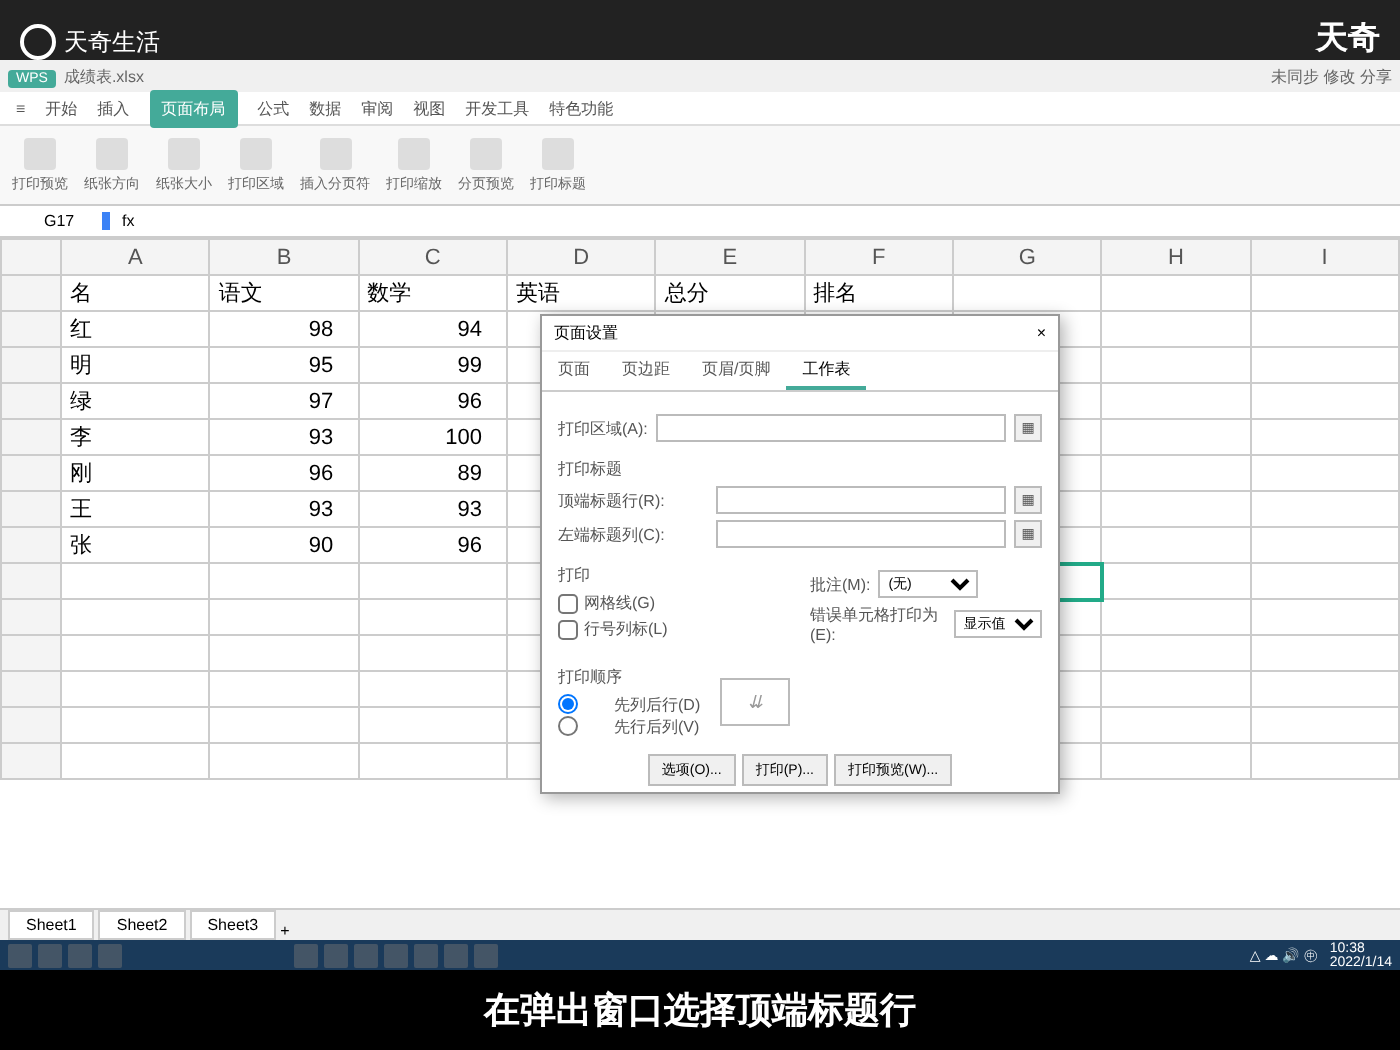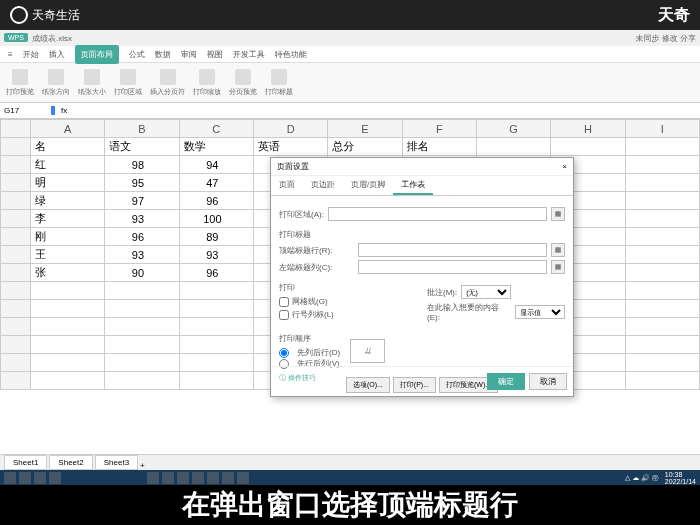--- a/index.html
+++ b/index.html
@@ -1,72 +1,72 @@
 <!DOCTYPE html>
 <html><head>
 <meta charset="utf-8">
 <style>
 *{margin:0;padding:0;box-sizing:border-box;font-family:"Microsoft YaHei",Arial,sans-serif}
 body{width:700px;height:525px;background:#000;position:relative;overflow:hidden;font-size:10px}
-.topbar{height:30px;background:#222;display:flex;align-items:center;justify-content:space-between;padding:0 10px}
+.topbar{height:30px;background:#222;display:flex;align-items:flex-end;justify-content:space-between;padding:0 10px}
 .logo-l{color:#fff;font-size:12px;display:flex;align-items:center;gap:4px}
 .logo-l::before{content:"";width:14px;height:14px;border:2px solid #fff;border-radius:50%;display:inline-block}
 .logo-r{color:#fff;font-size:16px;font-weight:bold}
 .app{position:absolute;top:30px;left:0;right:0;bottom:55px;background:#fff}
 .titlebar{height:16px;background:#f0f0f0;display:flex;align-items:center;padding:0 4px;font-size:8px;color:#666;justify-content:space-between}
-.titlebar-l{display:flex;gap:4px;align-items:flex-start}
+.titlebar-l{display:flex;gap:4px;align-items:flex-end}
 .wps-badge{background:#4a9;color:#fff;padding:1px 4px;border-radius:2px;font-size:7px}
 .ribbon-tabs{height:17px;background:#fff;display:flex;align-items:center;gap:10px;padding:0 8px;font-size:8px;color:#555;border-bottom:1px solid #ddd}
 .ribbon-tab{cursor:pointer}
 .ribbon-tab.active{background:#4a9;color:#fff;padding:4px 6px;border-radius:2px}
 .ribbon{height:40px;background:#f8f8f8;border-bottom:1px solid #ccc;display:flex;align-items:center;padding:0 6px;gap:8px;font-size:7px;color:#666}
 .r-group{display:flex;flex-direction:column;align-items:center;gap:2px}
 .r-icon{width:16px;height:16px;background:#ddd;border-radius:2px}
 .formula-bar{height:16px;background:#fff;border-bottom:1px solid #ccc;display:flex;align-items:center;font-size:8px}
-.name-box{width:55px;border-right:4px solid #3b82f6;padding:0 4px}
+.name-box{width:55px;border-right:4px solid #3b82f6;padding:0 22px}
 .sheet{position:relative;height:calc(100% - 105px);overflow:hidden}
 table{border-collapse:collapse;width:100%;table-layout:fixed}
 th,td{border:1px solid #ccc;height:18px;font-size:11px;text-align:center;padding:0 4px;overflow:hidden}
 th{background:#f4f4f4;font-weight:normal;color:#555}
 th:first-child{width:30px}
 td.rowhead{background:#f4f4f4;font-size:8px;color:#555;width:30px}
 td.txt{text-align:left}
-td.num{text-align:center;padding-right:12px}
+td.num{text-align:right;padding-right:12px}
 .sel-cell{border:2px solid #2a8}
-.dialog{position:absolute;top:38px;left:270px;width:304px;height:240px;background:#fff;border:1px solid #999;box-shadow:2px 2px 8px rgba(0,0,0,.3);z-index:10}
+.dialog{position:absolute;top:38px;left:270px;width:260px;height:240px;background:#fff;border:1px solid #999;box-shadow:2px 2px 8px rgba(0,0,0,.3);z-index:10}
 .dlg-title{height:18px;background:#fff;border-bottom:1px solid #eee;display:flex;align-items:center;padding:0 6px;font-size:8px;justify-content:space-between}
 .dlg-tabs{display:flex;border-bottom:1px solid #ccc;font-size:8px}
 .dlg-tab{padding:3px 8px;cursor:pointer;color:#555}
 .dlg-tab.active{border-bottom:2px solid #4a9;color:#000}
 .dlg-body{padding:8px;font-size:8px;color:#555}
 .dlg-section{margin-bottom:8px}
 .dlg-label{margin-bottom:3px}
 .dlg-row{display:flex;align-items:center;gap:4px;margin:3px 0}
 .dlg-input{flex:1;height:14px;border:1px solid #bbb;background:#fff}
 .dlg-btn-sm{width:14px;height:14px;border:1px solid #bbb;background:#f0f0f0;font-size:7px;display:flex;align-items:center;justify-content:center}
 .dlg-check{display:flex;align-items:center;gap:3px;margin:2px 0}
 .dlg-check input{width:10px;height:10px}
-.dlg-radio{display:flex;align-items:center;gap:8px}
+.dlg-radio{display:flex;align-items:flex-start;gap:18px}
 .dlg-radio input{width:10px;height:10px}
 .dlg-select{height:14px;border:1px solid #bbb;background:#fff;font-size:7px;width:50px}
 .dlg-preview{width:35px;height:24px;border:1px solid #bbb;background:#fff;display:flex;align-items:center;justify-content:center;color:#999;font-style:italic;font-size:9px}
 .dlg-footer{position:absolute;bottom:0;left:0;right:0;padding:6px;display:flex;justify-content:flex-end;gap:4px;border-top:1px solid #eee}
 .dlg-footer-l{position:absolute;left:8px;color:#4a9;font-size:7px}
 .dlg-btn{padding:2px 10px;font-size:8px;border:1px solid #bbb;background:#f0f0f0;cursor:pointer}
 .dlg-btn.primary{background:#4a9;color:#fff;border-color:#4a9}
 .dlg-mid-btns{display:flex;gap:3px;justify-content:center;margin-top:6px}
 .dlg-mid-btns .dlg-btn{font-size:7px;padding:2px 6px}
 .sheet-tabs{height:16px;background:#f0f0f0;border-top:1px solid #ccc;display:flex;align-items:flex-end;padding:0 4px;font-size:8px;gap:2px}
 .sheet-tab{padding:2px 8px;background:#fff;border:1px solid #ccc;cursor:pointer}
 .sheet-tab.active{background:#fff;font-weight:normal}
 .statusbar{height:16px;background:#f0f0f0;border-top:1px solid #ccc;display:flex;align-items:center;justify-content:space-between;padding:0 6px;font-size:7px;color:#666}
 .taskbar{position:absolute;bottom:40px;left:0;right:0;height:15px;background:#1a3a5a;display:flex;align-items:center;padding:0 4px;gap:3px}
 .tb-icon{width:12px;height:12px;background:#456;border-radius:1px}
 .tb-right{margin-left:auto;color:#fff;font-size:7px;display:flex;gap:6px;align-items:center}
-.subtitle{position:absolute;bottom:0;left:0;right:0;height:40px;background:#000;display:flex;align-items:center;justify-content:center;color:#fff;font-size:28px;font-weight:bold}
+.subtitle{position:absolute;bottom:0;left:0;right:0;height:40px;background:#000;display:flex;align-items:center;justify-content:center;color:#fff;font-size:18px;font-weight:bold}
 </style>
 </head>
 <body>
 
 <div class="topbar">
   <div class="logo-l">天奇生活</div>
   <div class="logo-r">天奇</div>
 </div>
 
 <div class="app">
@@ -167,21 +167,21 @@
             <td></td>
             <td></td>
             <td></td>
             <td></td>
             <td></td>
           </tr>
       <tr>
             <td class="rowhead"></td>
             <td class="txt">明</td>
             <td class="num">95</td>
-            <td class="num">47</td>
+            <td class="num">99</td>
             <td></td>
             <td></td>
             <td></td>
             <td></td>
             <td></td>
             <td></td>
           </tr>
       <tr>
             <td class="rowhead"></td>
             <td class="txt">绿</td>
@@ -360,21 +360,21 @@
                 <input type="checkbox" style="">
                 <span>行号列标(L)</span>
               </div>
           </div>
           <div style="flex:1">
             <div class="dlg-row">
                 <span>批注(M):</span>
                 <select class="dlg-select"><option>(无)</option></select>
               </div>
             <div class="dlg-row">
-                <span>在此输入想要的内容(E):</span>
+                <span>错误单元格打印为(E):</span>
                 <select class="dlg-select"><option>显示值</option></select>
               </div>
           </div>
         </div>
         <div class="dlg-section" style="display:flex;gap:10px;align-items:center">
           <div>
             <div class="dlg-label">打印顺序</div>
             <div class="dlg-radio">
                 <input type="radio" checked="" style="">
                 <span>先列后行(D)</span>
@@ -385,25 +385,20 @@
               </div>
           </div>
           <div class="dlg-preview">⇊</div>
         </div>
         <div class="dlg-mid-btns">
           <button class="dlg-btn">选项(O)...</button>
           <button class="dlg-btn">打印(P)...</button>
           <button class="dlg-btn">打印预览(W)...</button>
         </div>
       </div>
-      <div class="dlg-footer">
-        <span class="dlg-footer-l">ⓘ <span>操作技巧</span></span>
-        <button class="dlg-btn primary">确定</button>
-        <button class="dlg-btn">取消</button>
-      </div>
     </div>
   </div>
 
   <div class="sheet-tabs">
     <div class="sheet-tab">Sheet1</div>
     <div class="sheet-tab">Sheet2</div>
     <div class="sheet-tab active">Sheet3</div>
     <span>+</span>
   </div>
   <div class="statusbar">

